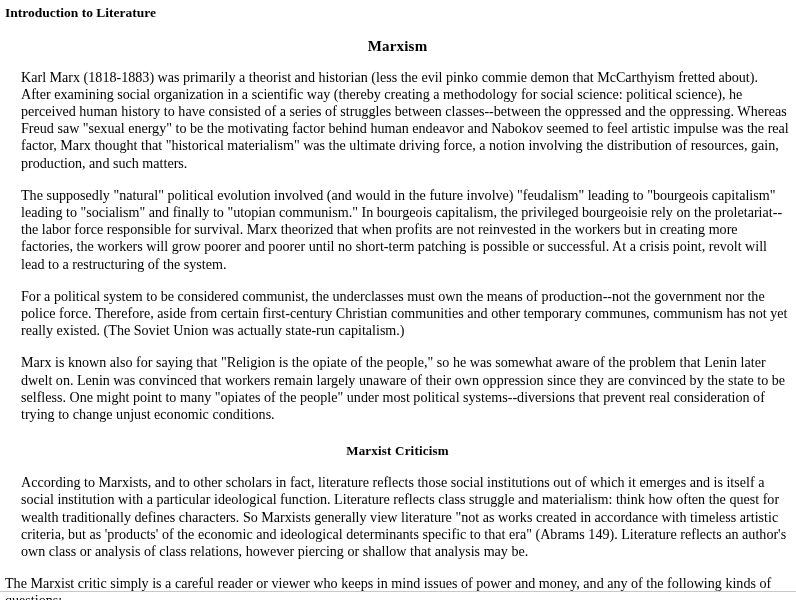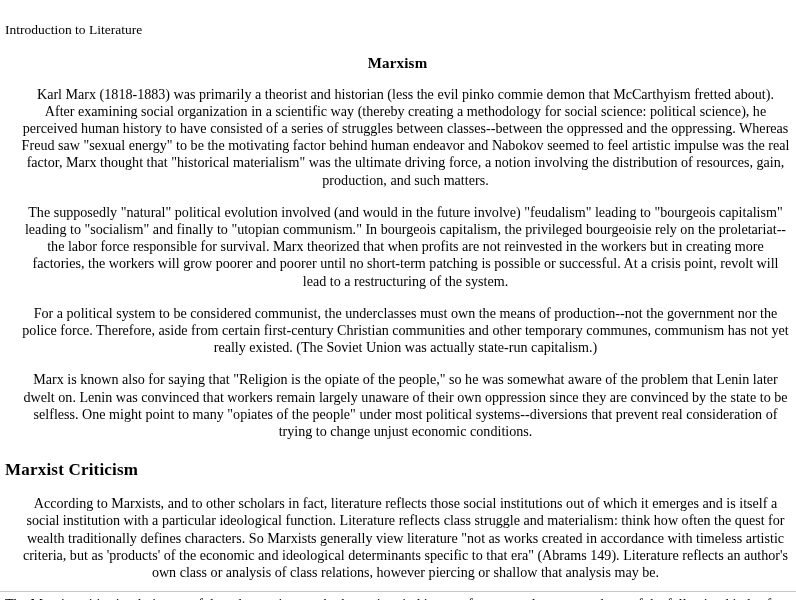--- a/index.html
+++ b/index.html
@@ -17,44 +17,45 @@
   .page {
     box-sizing: border-box;
     width: 796px;
     height: 600px;
     padding: 5px 6px 0 5px;
     position: relative;
   }
   .site-header {
     font-size: 13.5px;
     line-height: 15.5px;
-    margin: 17px 0 0 0;
+    margin: 0 0 0 0;
+    font-weight: bold;
   }
   .site-header div {
     white-space: nowrap;
   }
   h1.section-title {
     font-size: 15px;
     font-weight: bold;
     text-align: center;
     margin: 17px 0 14px 0;
     letter-spacing: 0.2px;
   }
   h2.section-title {
-    font-size: 17px;
+    font-size: 13px;
     font-weight: bold;
-    text-align: left;
+    text-align: center;
     margin: 20px 0 15px 0;
     letter-spacing: 0.2px;
   }
   p.body-par {
     font-size: 14.1px;
     line-height: 17.2px;
     margin: 0 0 15px 16px;
-    text-align: center;
+    text-align: left;
   }
   p.lead-in {
     font-size: 14.1px;
     line-height: 17.2px;
     margin: 0 0 10px 0;
   }
   .bottom-rule {
     position: absolute;
     left: 0;
     right: 0;

